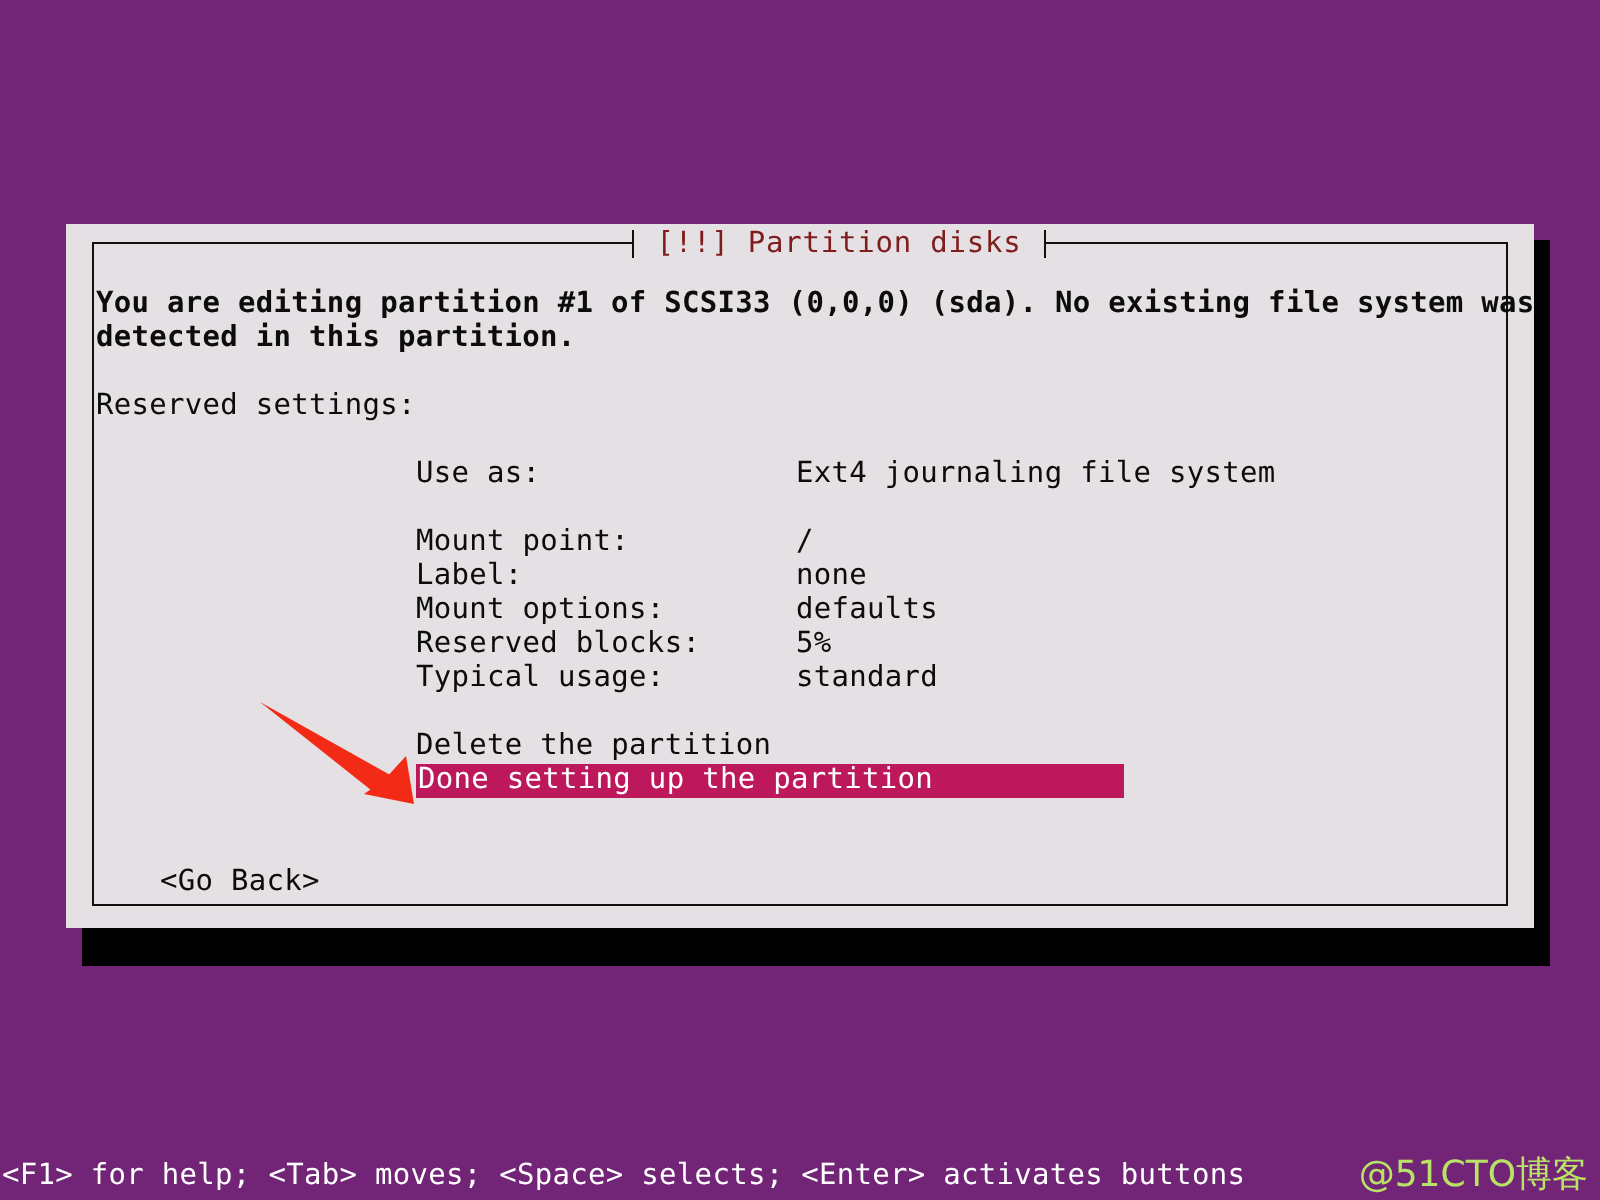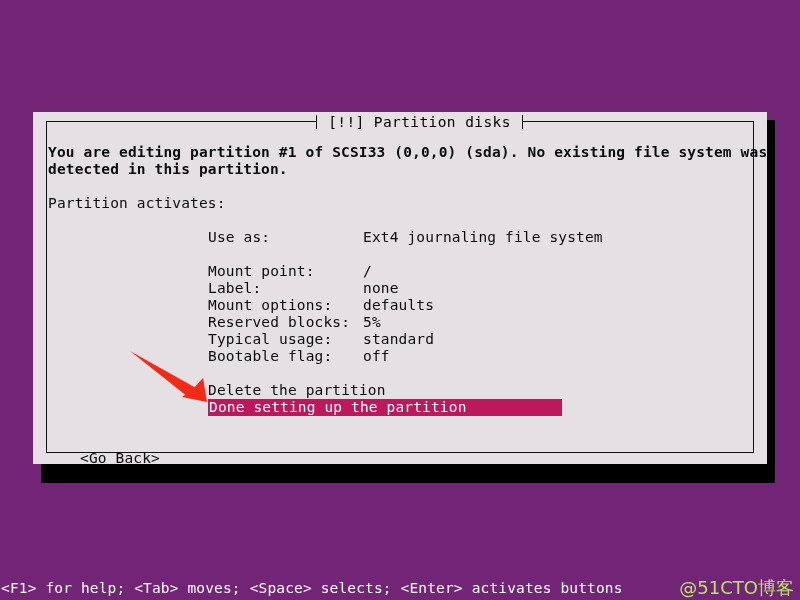--- a/index.html
+++ b/index.html
@@ -79,21 +79,21 @@
     height: 14px;
     background: #101010;
   }
 
   #dialog-title {
     position: absolute;
     left: 283px;
     top: 1px;
     width: 207px;
     text-align: center;
-    color: #000000;
+    color: #7f1d1d;
     font-size: 14.5px;
     line-height: 18px;
     letter-spacing: 0.4px;
     white-space: nowrap;
   }
 
   #dialog-body {
     position: absolute;
     left: 15px;
     top: 32px;
@@ -114,21 +114,21 @@
   .setting-row {
     display: flex;
     white-space: pre;
     align-items: center;
   }
   .setting-label {
     display: inline-block;
     width: 155px;
     margin-left: 160px;
   }
-  .setting-value { display: inline-block; }
+  .setting-value { display: inline-block; margin-left: 35px; }
 
   .action-row {
     white-space: pre;
     margin-left: 160px;
     display: inline-block;
   }
 
   #action-done {
     background: #be185d;
     color: #ffffff;
@@ -197,21 +197,21 @@
 
   <div id="dialog-title">[!!] Partition disks</div>
 
   <div id="dialog-body">
 
     <div class="intro-line">You are editing partition #1 of SCSI33 (0,0,0) (sda). No existing file system was</div>
     <div class="intro-line">detected in this partition.</div>
 
     <div class="blank-line"></div>
 
-    <div id="settings-heading">Partition activates:</div>
+    <div id="settings-heading">Reserved settings:</div>
 
     <div class="blank-line"></div>
 
     <div class="setting-row">
       <span class="setting-label">Use as:</span>
       <span class="setting-value">Ext4 journaling file system</span>
     </div>
 
     <div class="blank-line"></div>
 
@@ -233,24 +233,20 @@
     <div class="setting-row">
       <span class="setting-label">Reserved blocks:</span>
       <span class="setting-value">5%</span>
     </div>
 
     <div class="setting-row">
       <span class="setting-label">Typical usage:</span>
       <span class="setting-value">standard</span>
     </div>
 
-    <div class="setting-row">
-      <span class="setting-label">Bootable flag:</span>
-      <span class="setting-value">off</span>
-    </div>
 
     <div class="blank-line"></div>
 
     <div><span class="action-row" id="action-delete">Delete the partition</span></div>
     <div><span class="action-row" id="action-done">Done setting up the partition</span></div>
 
     <div class="blank-line"></div>
     <div class="blank-line"></div>
 
     <div><span id="go-back">&lt;Go Back&gt;</span></div>

